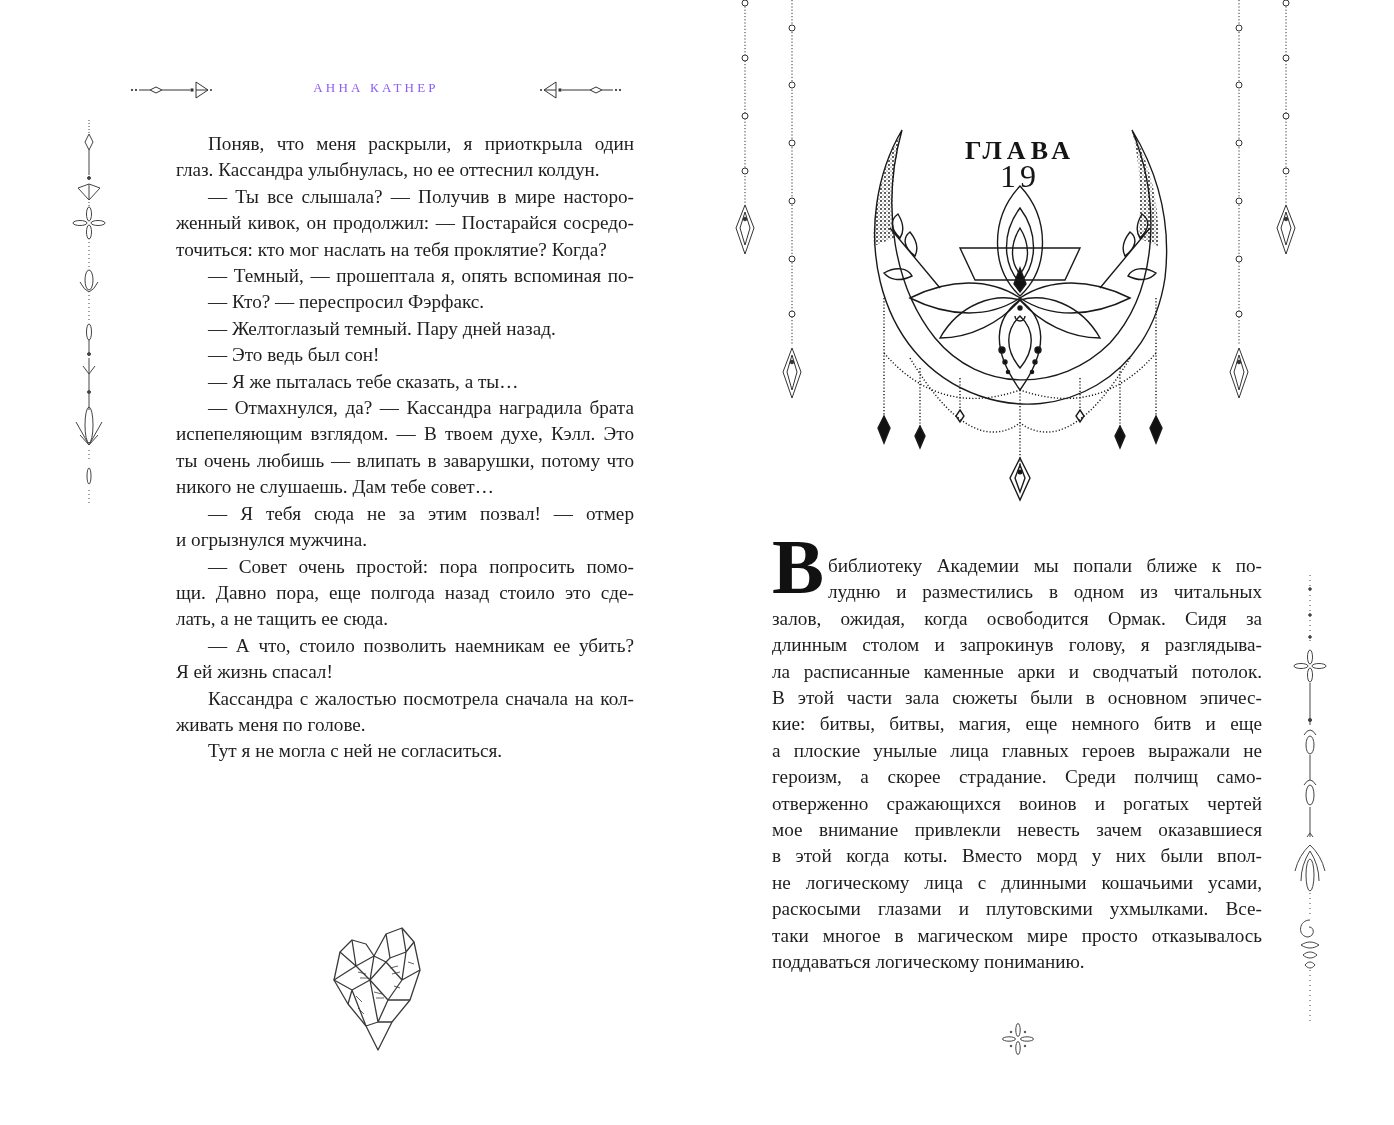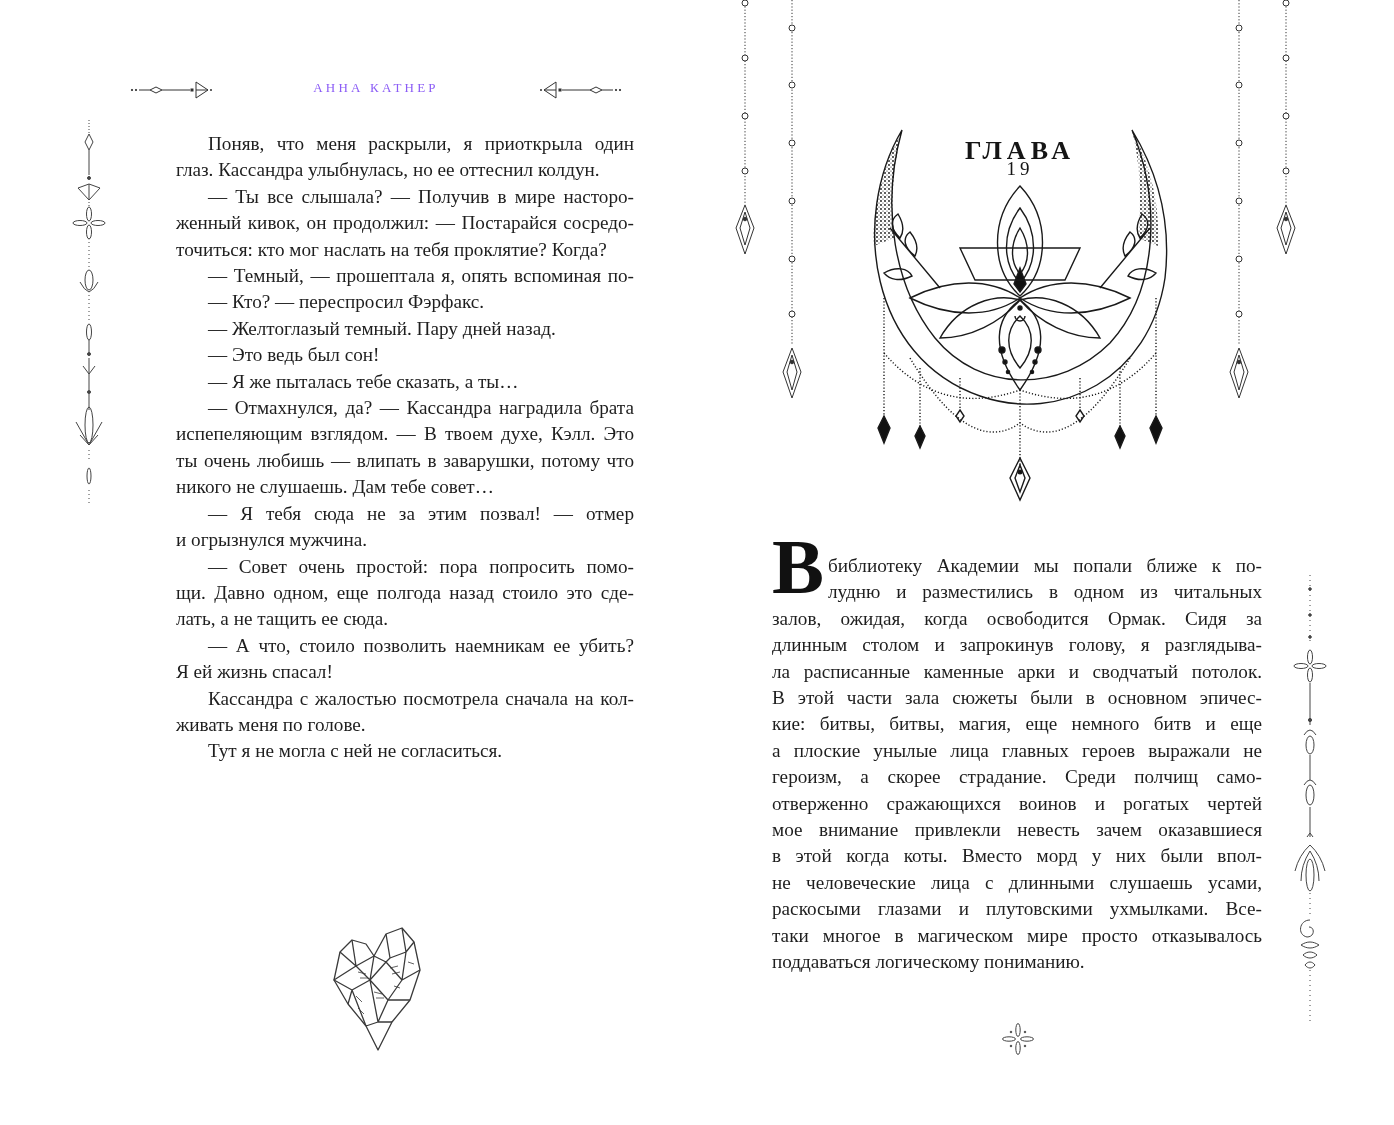--- a/index.html
+++ b/index.html
@@ -17,21 +17,21 @@
   .left-text { left: 144px; top: 124px; width: 490px; margin-top: 7px; }
   .right-text { left: 772px; top: 572px; width: 490px; }
   .para { margin: 0; text-align: justify; text-indent: 32px; hyphens: manual; }
   .para.noindent { text-indent: 0; font-family: Liberation Serif, serif; }
   .line { display: block; text-align: justify; text-align-last: justify; white-space: nowrap; }
   .line.last { text-align-last: left; }
   .line.indent { padding-left: 32px; }
 
   .dropcap { position: absolute; left: 772px; top: 528px; font-size: 78px; line-height: 78px; font-weight: 700; color: #111; font-family: "Liberation Serif", serif; }
   .chapter-word { position: absolute; left: 958px; top: 136px; width: 124px; text-align: center; font-size: 26px; letter-spacing: 5px; font-weight: 700; color: #151515; font-family: "Liberation Serif", serif; }
-  .chapter-num { position: absolute; left: 958px; top: 158px; width: 124px; text-align: center; font-size: 19px; letter-spacing: 4px; color: #151515; font-family: "Liberation Serif", serif; }
+  .chapter-num { position: absolute; left: 958px; top: 158px; width: 124px; text-align: center; font-size: 32px; letter-spacing: 4px; color: #151515; font-family: "Liberation Serif", serif; }
 
   svg { display: block; }
   .abs { position: absolute; }
 </style>
 </head>
 <body>
 
 <div class="page page-left">
 
   <div class="running-head">
@@ -130,21 +130,21 @@
       <span class="line">испепеляющим взглядом. — В твоем духе, Кэлл. Это</span>
       <span class="line">ты очень любишь — влипать в заварушки, потому что</span>
       <span class="line last">никого не слушаешь. Дам тебе совет…</span>
     </div>
     <div class="para">
       <span class="line indent">— Я тебя сюда не за этим позвал! — отмер</span>
       <span class="line last">и огрызнулся мужчина.</span>
     </div>
     <div class="para">
       <span class="line indent">— Совет очень простой: пора попросить помо-</span>
-      <span class="line">щи. Давно одном, еще полгода назад стоило это сде-</span>
+      <span class="line">щи. Давно пора, еще полгода назад стоило это сде-</span>
       <span class="line last">лать, а не тащить ее сюда.</span>
     </div>
     <div class="para">
       <span class="line indent">— А что, стоило позволить наемникам ее убить?</span>
       <span class="line last">Я ей жизнь спасал!</span>
     </div>
     <div class="para">
       <span class="line indent">Кассандра с жалостью посмотрела сначала на кол-</span>
       <span class="line last">живать меня по голове.</span>
     </div>
@@ -315,21 +315,21 @@
     <span class="line">залов, ожидая, когда освободится Ормак. Сидя за</span>
     <span class="line">длинным столом и запрокинув голову, я разглядыва-</span>
     <span class="line">ла расписанные каменные арки и сводчатый потолок.</span>
     <span class="line">В этой части зала сюжеты были в основном эпичес-</span>
     <span class="line">кие: битвы, битвы, магия, еще немного битв и еще</span>
     <span class="line">а плоские унылые лица главных героев выражали не</span>
     <span class="line">героизм, а скорее страдание. Среди полчищ само-</span>
     <span class="line">отверженно сражающихся воинов и рогатых чертей</span>
     <span class="line">мое внимание привлекли невесть зачем оказавшиеся</span>
     <span class="line">в этой когда коты. Вместо морд у них были впол-</span>
-    <span class="line">не человеческие лица с длинными слушаешь усами,</span>
+    <span class="line">не логическому лица с длинными кошачьими усами,</span>
     <span class="line">раскосыми глазами и плутовскими ухмылками. Все-</span>
     <span class="line">таки многое в магическом мире просто отказывалось</span>
     <span class="line last">поддаваться логическому пониманию.</span>
   </div>
 </div>
 
 <div class="abs" style="left:1001px; top:1022px;">
   <svg width="34" height="34" viewBox="0 0 34 34">
     <g stroke="#444" fill="none" stroke-width="1">
       <ellipse cx="17" cy="8" rx="2.2" ry="6.5"></ellipse>

